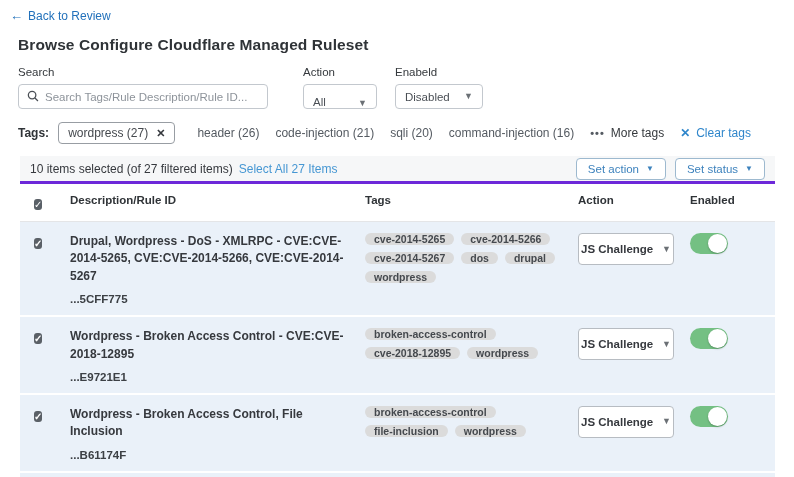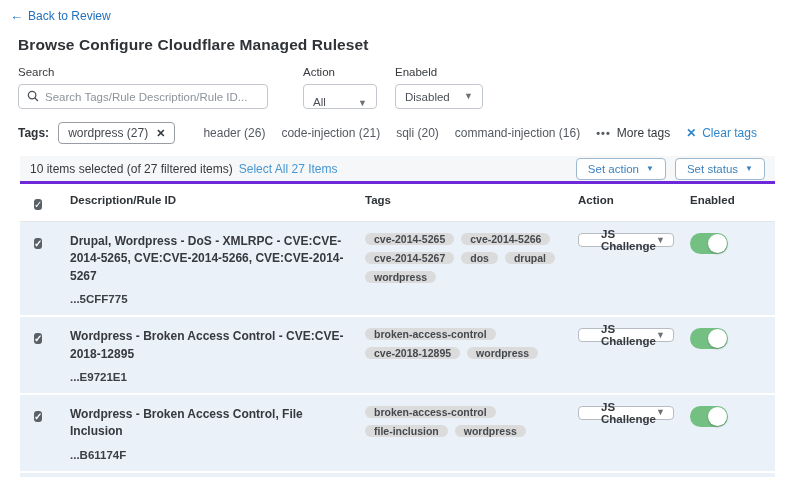--- a/index.html
+++ b/index.html
@@ -29,21 +29,21 @@
     font-size: 11.5px; color: #4a4f55; cursor: pointer; }
   .caret { color: #6b7075; font-size: 9px; line-height: 1; }
   .fg-action { margin-left: 35px; } .fg-action .fake-select { width: 74px; align-items: flex-end; }
   .fg-enabled { margin-left: 18px; } .fg-enabled .fake-select { width: 88px; }
 
   .tags-bar { margin: 13px 0 0 18px; display: flex; align-items: center; font-size: 12px; }
   .tags-label { font-weight: 700; color: #2f3337; margin-right: 9px; }
   .tag-chip { border: 1px solid #989da3; border-radius: 4px; padding: 3px 9px; color: #45494e;
     display: inline-flex; align-items: center; gap: 8px; cursor: pointer; background: #fff; }
   .tag-chip .x { font-weight: 700; font-size: 11px; color: #36393e; }
-  .plain-tags { display: flex; align-items: center; gap: 16px; margin-left: 28px; }
+  .plain-tags { display: flex; align-items: center; gap: 16px; margin-left: 22px; }
   .plain-tag { color: #545a61; cursor: pointer; }
   .more-tags { margin-left: 16px; display: inline-flex; align-items: center; gap: 6px;
     color: #35393d; cursor: pointer; }
   .dots { color: #545a61; letter-spacing: 1px; font-weight: 700; font-size: 11px; }
   .clear-tags { margin-left: 16px; display: inline-flex; align-items: center; gap: 6px;
     color: #2f86cb; cursor: pointer; }
   .clear-tags .x { font-weight: 700; font-size: 12px; }
 
   .panel { margin: 12px 20px 0 20px; width: 755px; }
   .selection-bar { background: #f6f7f8; height: 28px; display: flex; align-items: center;
@@ -63,23 +63,23 @@
   .checkbox { width: 14px; height: 14px; background: #5a6067; border-radius: 3px; color: #fff;
     font-size: 10px; line-height: 14px; text-align: center; cursor: pointer; }
   .checkbox::after { content: "✓"; }
 
   .trow { background: #eaf1f9; border-bottom: 2px solid #fff; padding: 11px 0 10px 0; font-weight: bold; }
   .desc { font-size: 12px; color: #36393e; line-height: 1.45; padding-right: 18px; }
   .rule-id { font-size: 11.5px; color: #3c4045; margin-top: 8px; }
   .pills { display: flex; flex-wrap: wrap; gap: 7px; align-content: flex-start; padding-right: 14px; }
   .pill { background: #dbdbdb; color: #45494e; font-size: 10.5px; padding: 0 9px;
     border-radius: 10px; white-space: nowrap; }
-  .action-select { width: 96px; height: 14px; border: 1px solid #b7bcc2; border-radius: 4px;
+  .action-select { width: 96px; height: 32px; border: 1px solid #b7bcc2; border-radius: 4px;
     background: #fff; display: flex; align-items: center; justify-content: space-between;
-    padding: 0 22px; font-size: 11.5px; color: #36393e; cursor: pointer; }
+    padding: 0 2px; font-size: 11.5px; color: #36393e; cursor: pointer; }
   .toggle { width: 38px; height: 21px; border-radius: 11px; background: #74c083;
     position: relative; cursor: pointer; }
   .toggle .knob { position: absolute; right: 1px; top: 1px; width: 19px; height: 19px;
     border-radius: 50%; background: #fff; box-shadow: 0 1px 2px rgba(0,0,0,.25); }
 </style>
 </head>
 <body>
 
 
 

